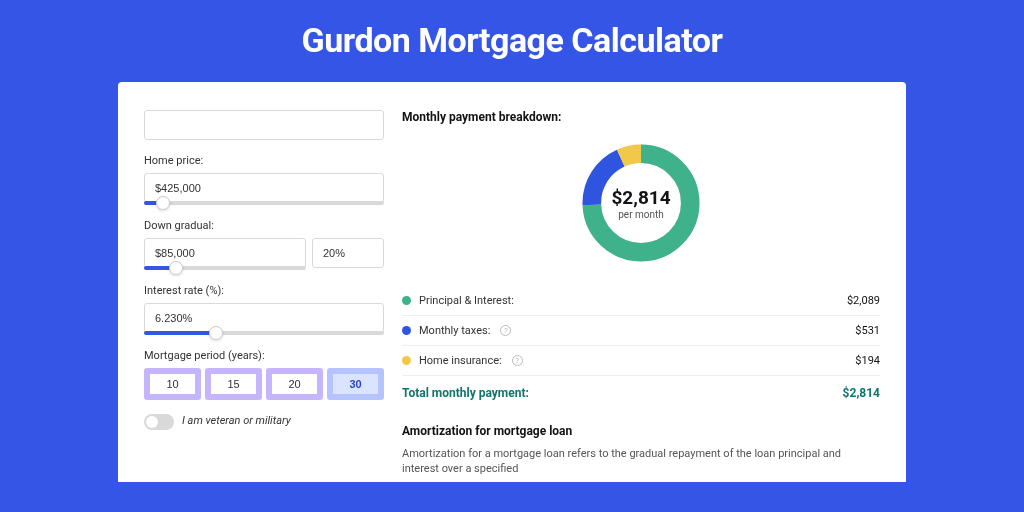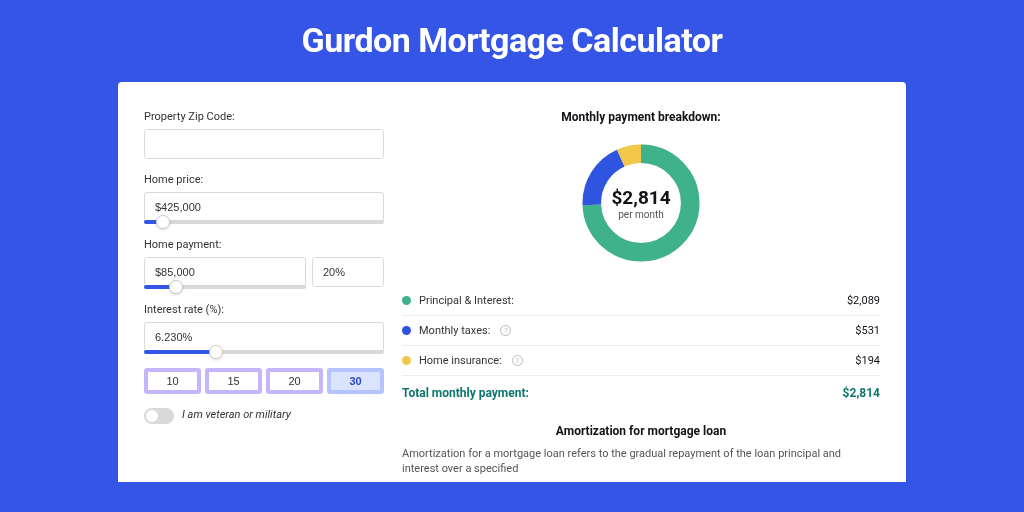--- a/index.html
+++ b/index.html
@@ -71,22 +71,22 @@
     top: -5px;
     transform: translateX(-50%);
     box-shadow: 0 1px 3px rgba(0,0,0,0.15);
   }
   .row-2 { display: flex; gap: 6px; }
   .row-2 .sub-input { flex: 1; position: relative; }
   .row-2 .sub-input.small { flex: 0 0 72px; }
   .period-buttons { display: flex; gap: 4px; }
   .period-btn {
     flex: 1;
-    height: 26px;
-    border: 4px solid #c4b5fd;
+    height: 32px;
+    border: 6px solid #c4b5fd;
     background: #fff;
     border-radius: 3px;
     font-size: 11px;
     color: #333;
     cursor: pointer;
   }
   .period-btn.active {
     background: #dbe4ff;
     border-color: #b5c4ff;
     color: #2b45c4;
@@ -109,21 +109,20 @@
     position: absolute;
     top: 2px;
     left: 2px;
   }
   .toggle-label { font-size: 11px; color: #333; }
   .section-heading {
     font-size: 12px;
     font-weight: 700;
     color: #121217;
     margin-bottom: 8px;
-    text-align: center;
   }
   .donut-wrap { display:flex; justify-content:center; padding: 6px 0 18px; }
   .donut { position: relative; width: 130px; height: 130px; }
   .donut svg { width: 130px; height: 130px; transform: rotate(-90deg); }
   .donut-center {
     position: absolute;
     inset: 0;
     display: flex;
     flex-direction: column;
     align-items: center;
@@ -159,35 +158,34 @@
 </head>
 <body>
 
 <h1 class="page-title">Gurdon Mortgage Calculator</h1>
 
 <div class="card">
 
   <div class="left-col">
 
     <div class="field">
-      <label class="field-label">Property Zip Code:</label>
       <input class="text-input" value="" style="">
     </div>
 
     <div class="field">
       <label class="field-label">Home price:</label>
       <input class="text-input" value="$425,000" style="">
       <div class="slider-track">
         <div class="slider-fill" style="width:8%"></div>
         <div class="slider-thumb" style="left:8%"></div>
       </div>
     </div>
 
     <div class="field">
-      <label class="field-label">Home payment:</label>
+      <label class="field-label">Down gradual:</label>
       <div class="row-2">
         <div class="sub-input">
           <input class="text-input" value="$85,000" style="">
           <div class="slider-track">
             <div class="slider-fill" style="width:20%"></div>
             <div class="slider-thumb" style="left:20%"></div>
           </div>
         </div>
         <div class="sub-input small">
           <input class="text-input" value="20%" style="">
@@ -198,20 +196,21 @@
     <div class="field">
       <label class="field-label">Interest rate (%):</label>
       <input class="text-input" value="6.230%" style="">
       <div class="slider-track">
         <div class="slider-fill" style="width:30%"></div>
         <div class="slider-thumb" style="left:30%"></div>
       </div>
     </div>
 
     <div class="field">
+      <label class="field-label">Mortgage period (years):</label>
       <div class="period-buttons" id="period-buttons">
           <button class="period-btn">10</button>
           <button class="period-btn">15</button>
           <button class="period-btn">20</button>
           <button class="period-btn active">30</button>
         </div>
     </div>
 
     <div class="toggle-row">
       <div class="toggle">

